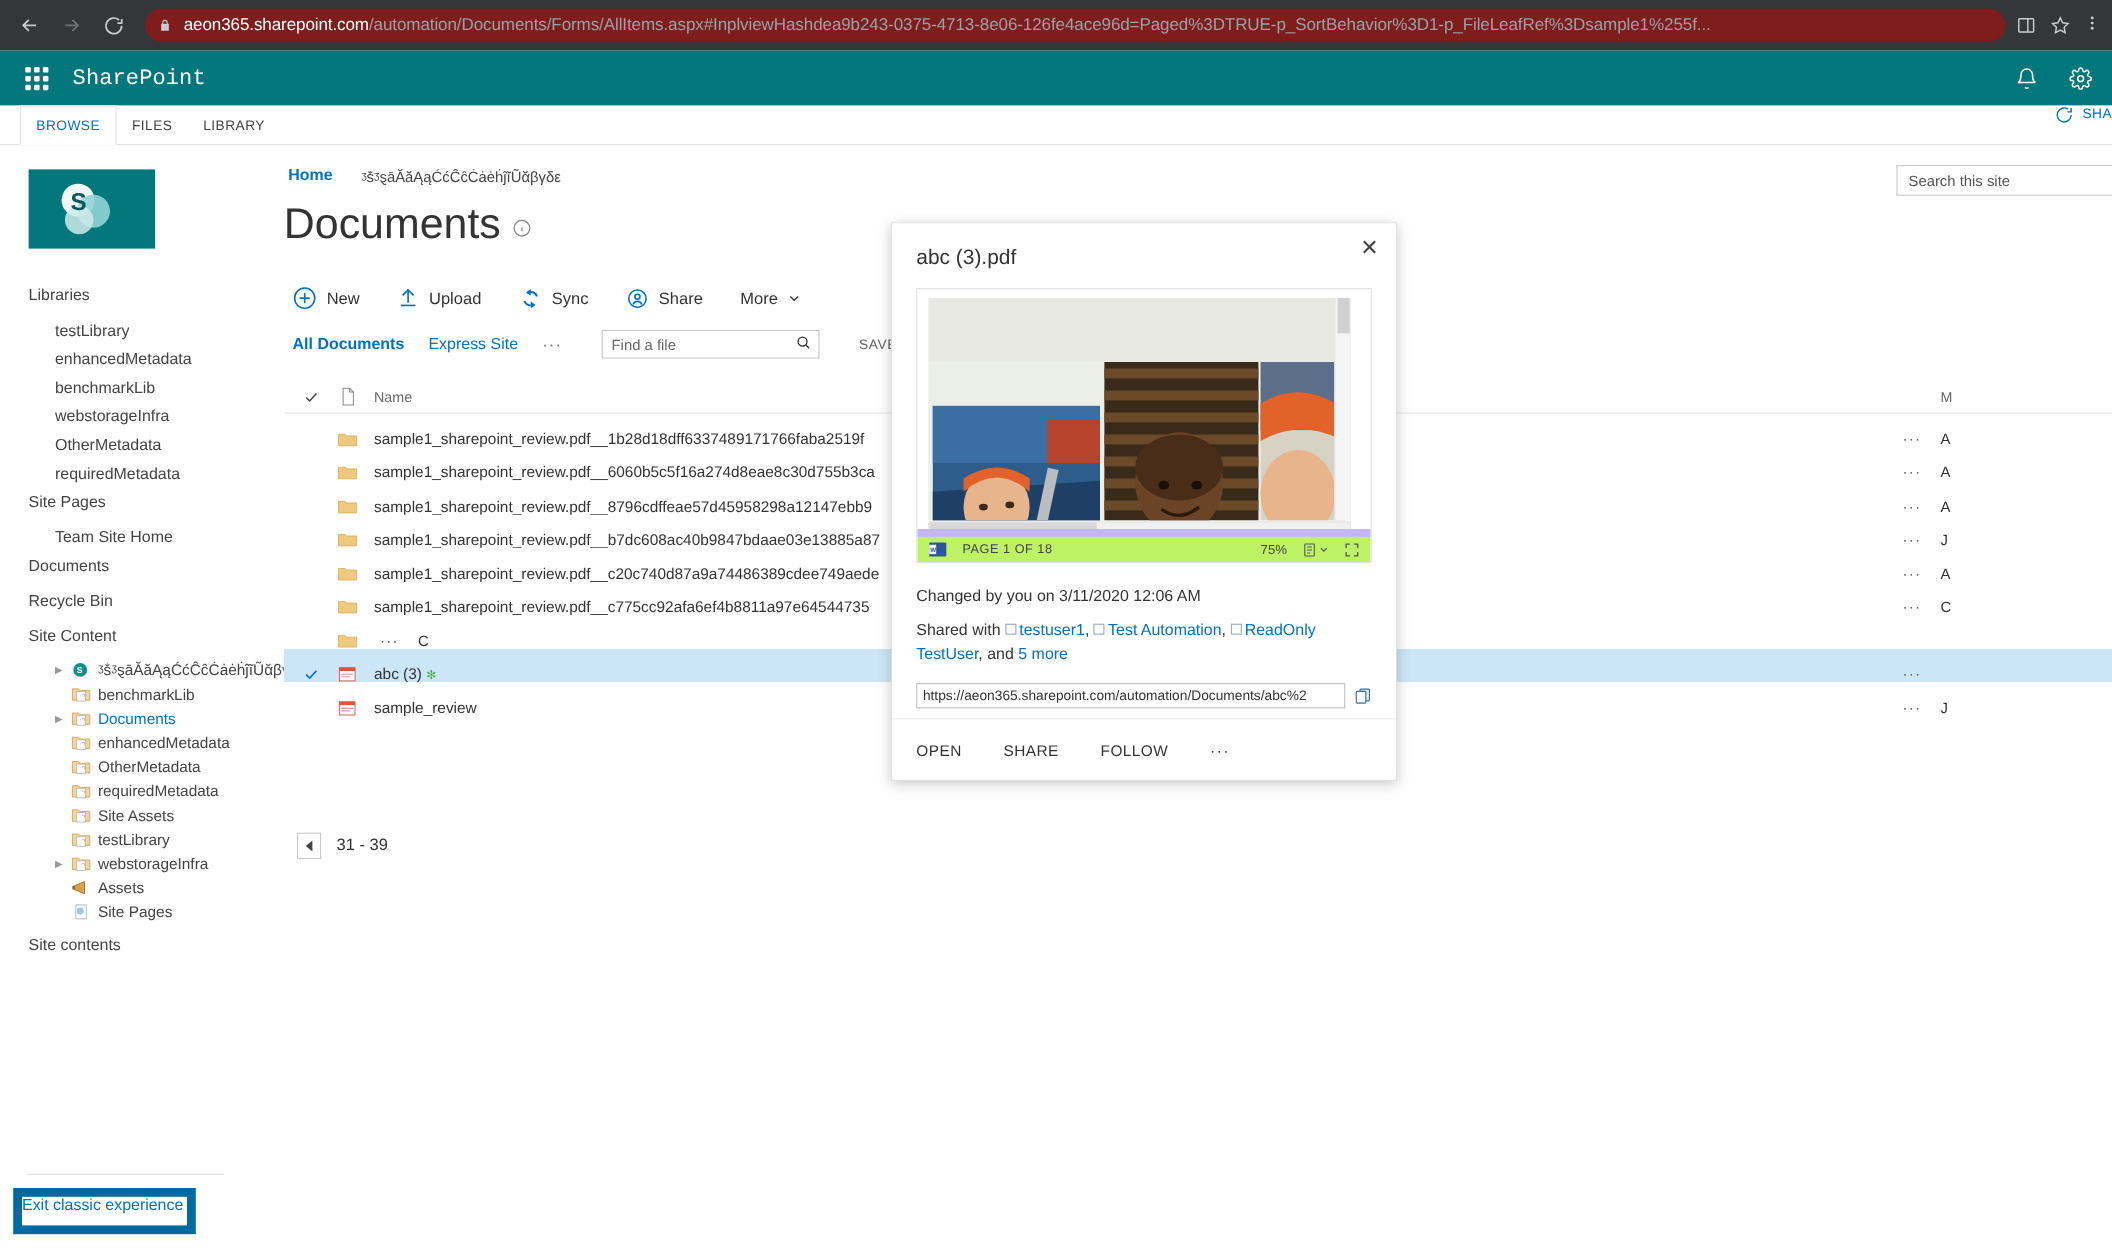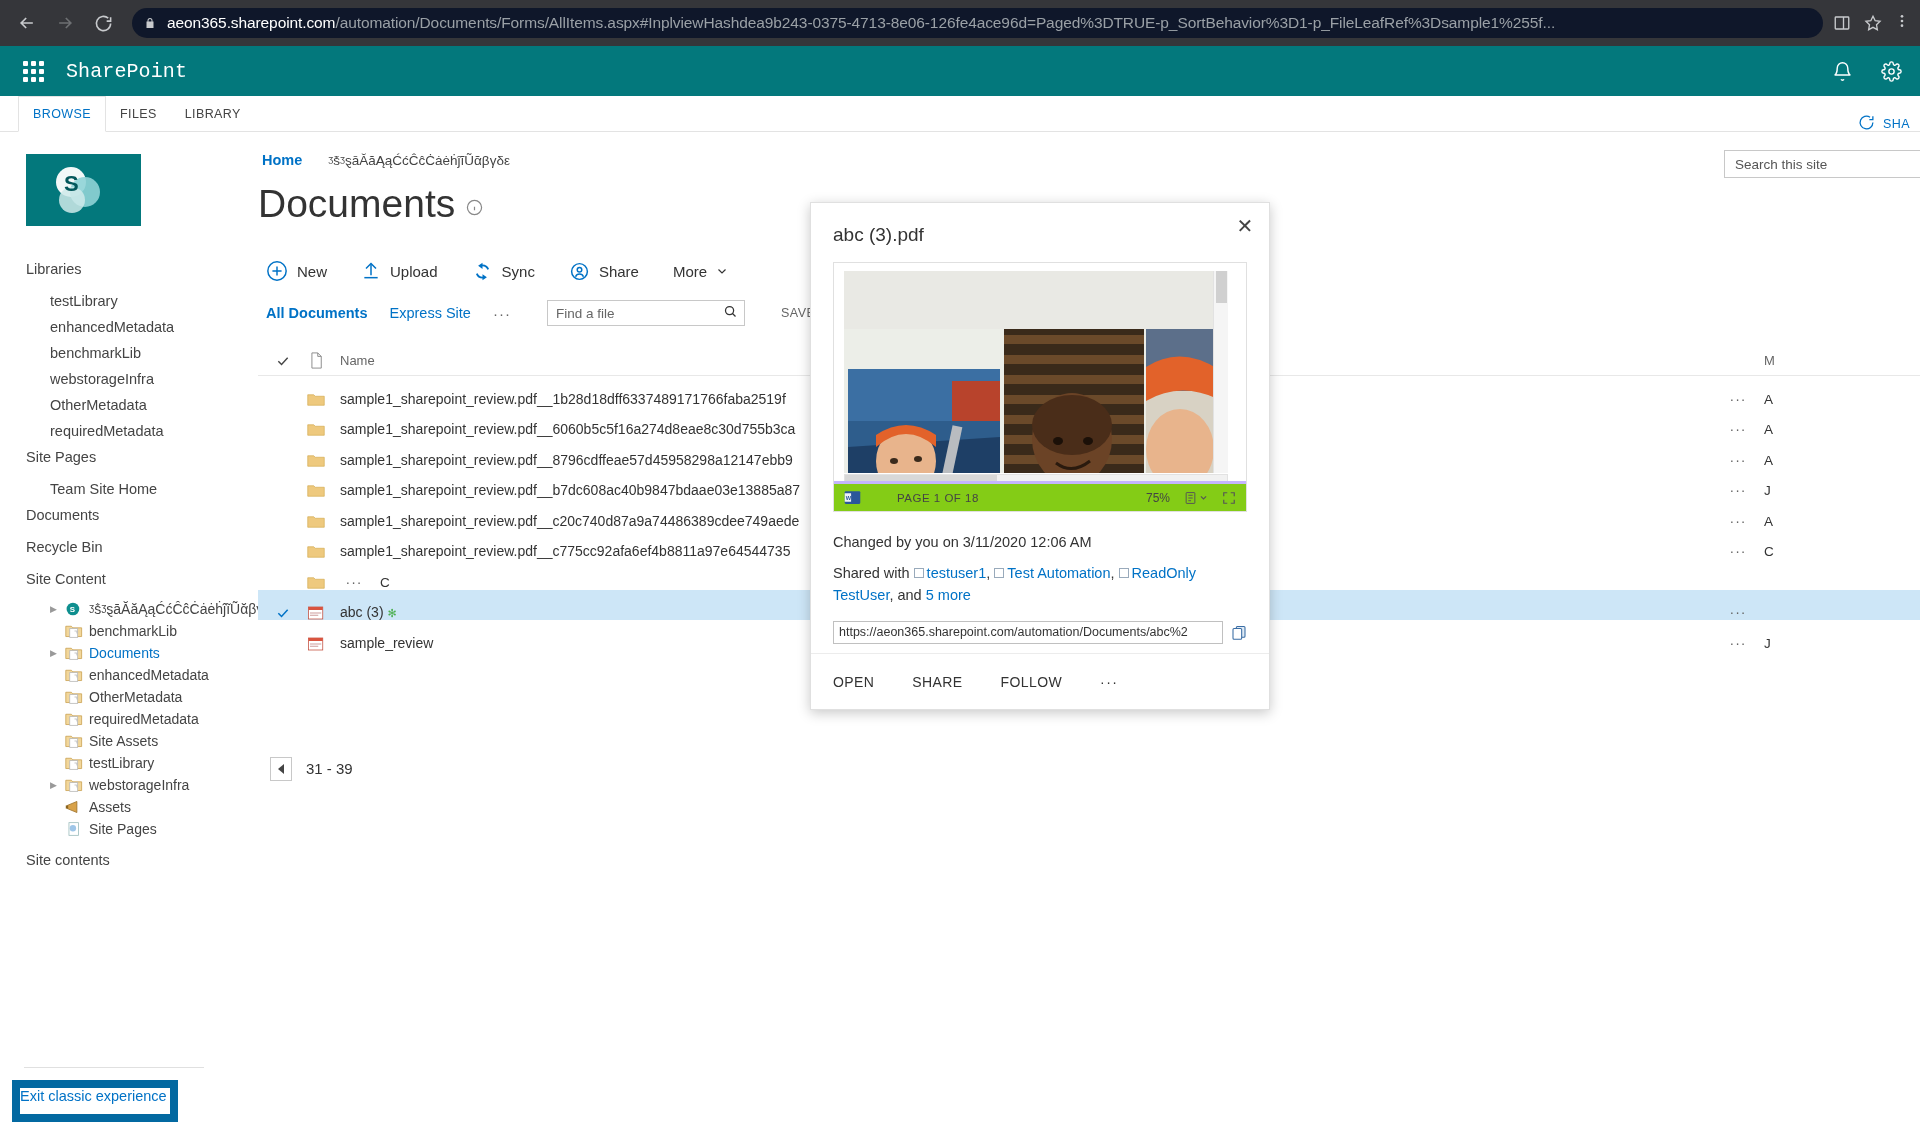--- a/index.html
+++ b/index.html
@@ -17,21 +17,21 @@
     height:46px; background:#35363a; display:flex; align-items:center;
     padding:0 10px; gap:4px;
   }
   .nav-btn {
     width:34px; height:34px; border-radius:50%; display:flex;
     align-items:center; justify-content:center; color:#c8cacd; flex:none;
   }
   .nav-btn svg { display:block; }
   .nav-btn.disabled { color:#6e7073; }
   .omnibox {
-    flex:1; height:30px; background:#0f172a; border-radius:15px;
+    flex:1; height:30px; background:#7f1d1d; border-radius:15px;
     display:flex; align-items:center; padding:0 12px; margin-left:8px;
     margin-right:6px; overflow:hidden; min-width:0;
   }
   .lock-icon { color:#c8cacd; margin-right:11px; flex:none; display:flex; }
   .url-text {
     font-size:15.5px; color:#9aa0a6; white-space:nowrap; overflow:hidden;
     letter-spacing:-0.1px;
   }
   .url-text .host { color:#ffffff; }
   .omni-icons { display:flex; align-items:center; gap:13px; padding-right:2px; flex:none; }
@@ -60,22 +60,22 @@
   }
   .ribbon-tab {
     display:flex; align-items:center; padding:0 14px; color:#444;
     letter-spacing:0.4px; font-size:12.5px;
   }
   .ribbon-tab.active {
     border:1px solid #e3e3e3; border-bottom:1px solid #fff;
     margin-bottom:-1px; background:#fff; color:#0072c6;
   }
   .ribbon-right {
-    margin-left:auto; display:flex; align-items:flex-end; gap:8px;
-    color:#0072c6; font-size:12.5px; padding-right:10px; letter-spacing:0.4px;
+    margin-left:auto; display:flex; align-items:flex-start; gap:8px;
+    color:#0072c6; font-size:12.5px; letter-spacing:0.4px;
   }
   .share-circle { color:#0072c6; display:flex; }
 
   
   .page { display:flex; height:calc(1138px - 46px - 50px - 36px); }
 
   
   .leftnav { width:258px; flex:none; padding:22px 0 0 26px; position:relative; }
   .site-logo {
     width:115px; height:72px; background:#03787c; position:relative;
@@ -227,21 +227,21 @@
     position:absolute; top:0; left:2px; width:11px; height:32px; background:#d0d0d0;
   }
   .pv-scroll-h {
     position:absolute; left:10px; right:18px; bottom:24px; height:13px;
     background:#f1f1f1; border:1px solid #e2e2e2;
   }
   .pv-scroll-h .thumb { position:absolute; left:0; top:0; height:11px; width:152px; background:#d8d8d8;}
   .pv-toolbar {
     position:absolute; left:0; right:0; bottom:0; height:30px;
     display:flex; align-items:center; padding:0 10px; font-size:11.5px;
-    color:#444; border-top:3px solid #c4b5fd; background:#84cc16;gap:22px;
+    color:#444; border-top:7px solid #c4b5fd; background:#bef264;
   }
   .pv-app-ic { width:17px; height:17px; flex:none; margin-right:14px;}
   .pv-page { letter-spacing:0.5px; font-size:11.5px; }
   .pv-zoom { margin-left:auto; display:flex; align-items:flex-start; gap:14px;}
   .pv-zoom .z { font-size:12px; color:#444; }
   .pv-ic { display:flex; align-items:center; color:#555; gap:2px; }
 
   .changed-line {
     font-size:14.5px; color:#333; padding:22px 0 0 22px;
   }

